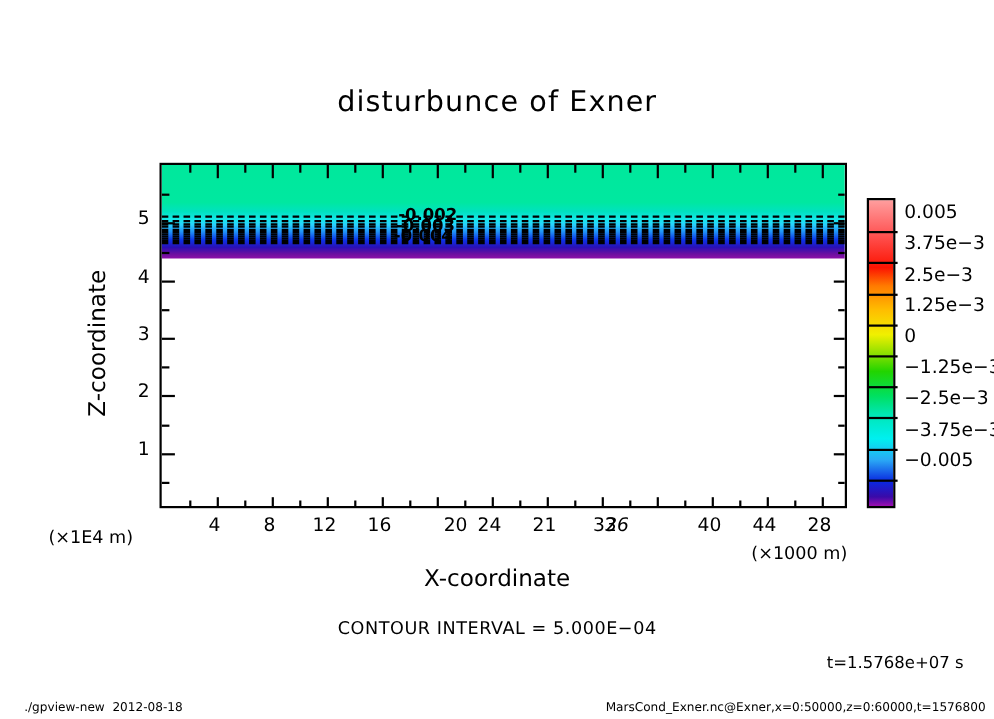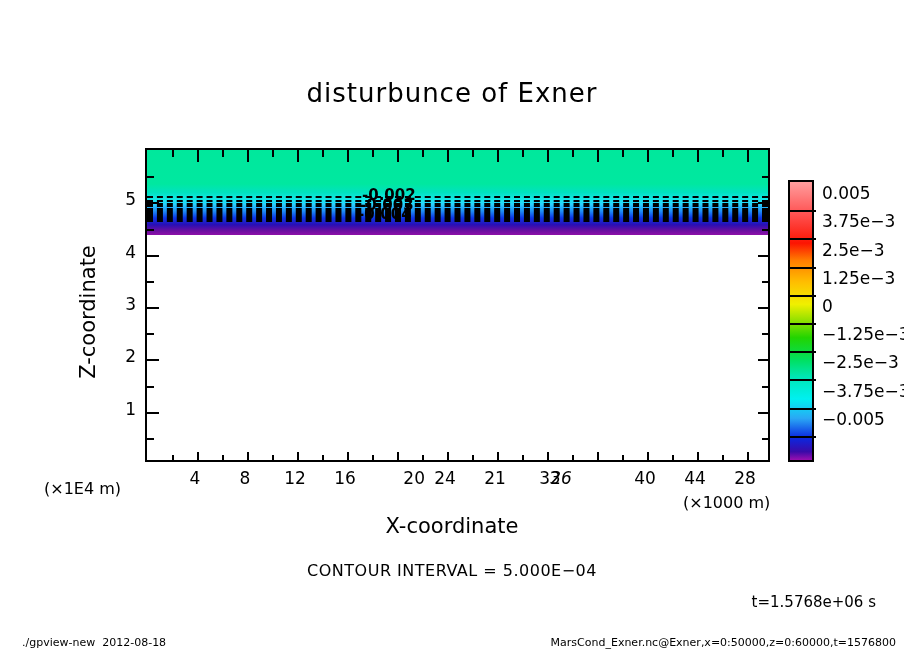--- a/index.html
+++ b/index.html
@@ -276,21 +276,21 @@
       <div class="ylab" style="top: 252.667px;">4</div>
       <div class="ylab" style="top: 200.333px;">5</div>
     </div>
 
   <div class="txt" id="ylabel-name">Z-coordinate</div>
   <div class="txt" id="xlabel-name">X-coordinate</div>
   <div class="txt" id="zunit">(×1E4 m)</div>
   <div class="txt" id="xunit">(×1000 m)</div>
 
   <div class="txt" id="contour-interval">CONTOUR INTERVAL = 5.000E−04</div>
-  <div class="txt" id="time-text">t=1.5768e+06 s</div>
+  <div class="txt" id="time-text">t=1.5768e+07 s</div>
   <div class="txt" id="footer-left">./gpview-new  2012-08-18</div>
   <div class="txt" id="footer-right">MarsCond_Exner.nc@Exner,x=0:50000,z=0:60000,t=1576800</div>
 
   <div id="colorbar">
     <div id="cb-seps">
         <div class="cb-sep" style="top: 28.2px;"></div>
         <div class="cb-sep" style="top: 56.4px;"></div>
         <div class="cb-sep" style="top: 84.6px;"></div>
         <div class="cb-sep" style="top: 112.8px;"></div>
         <div class="cb-sep" style="top: 141px;"></div>

